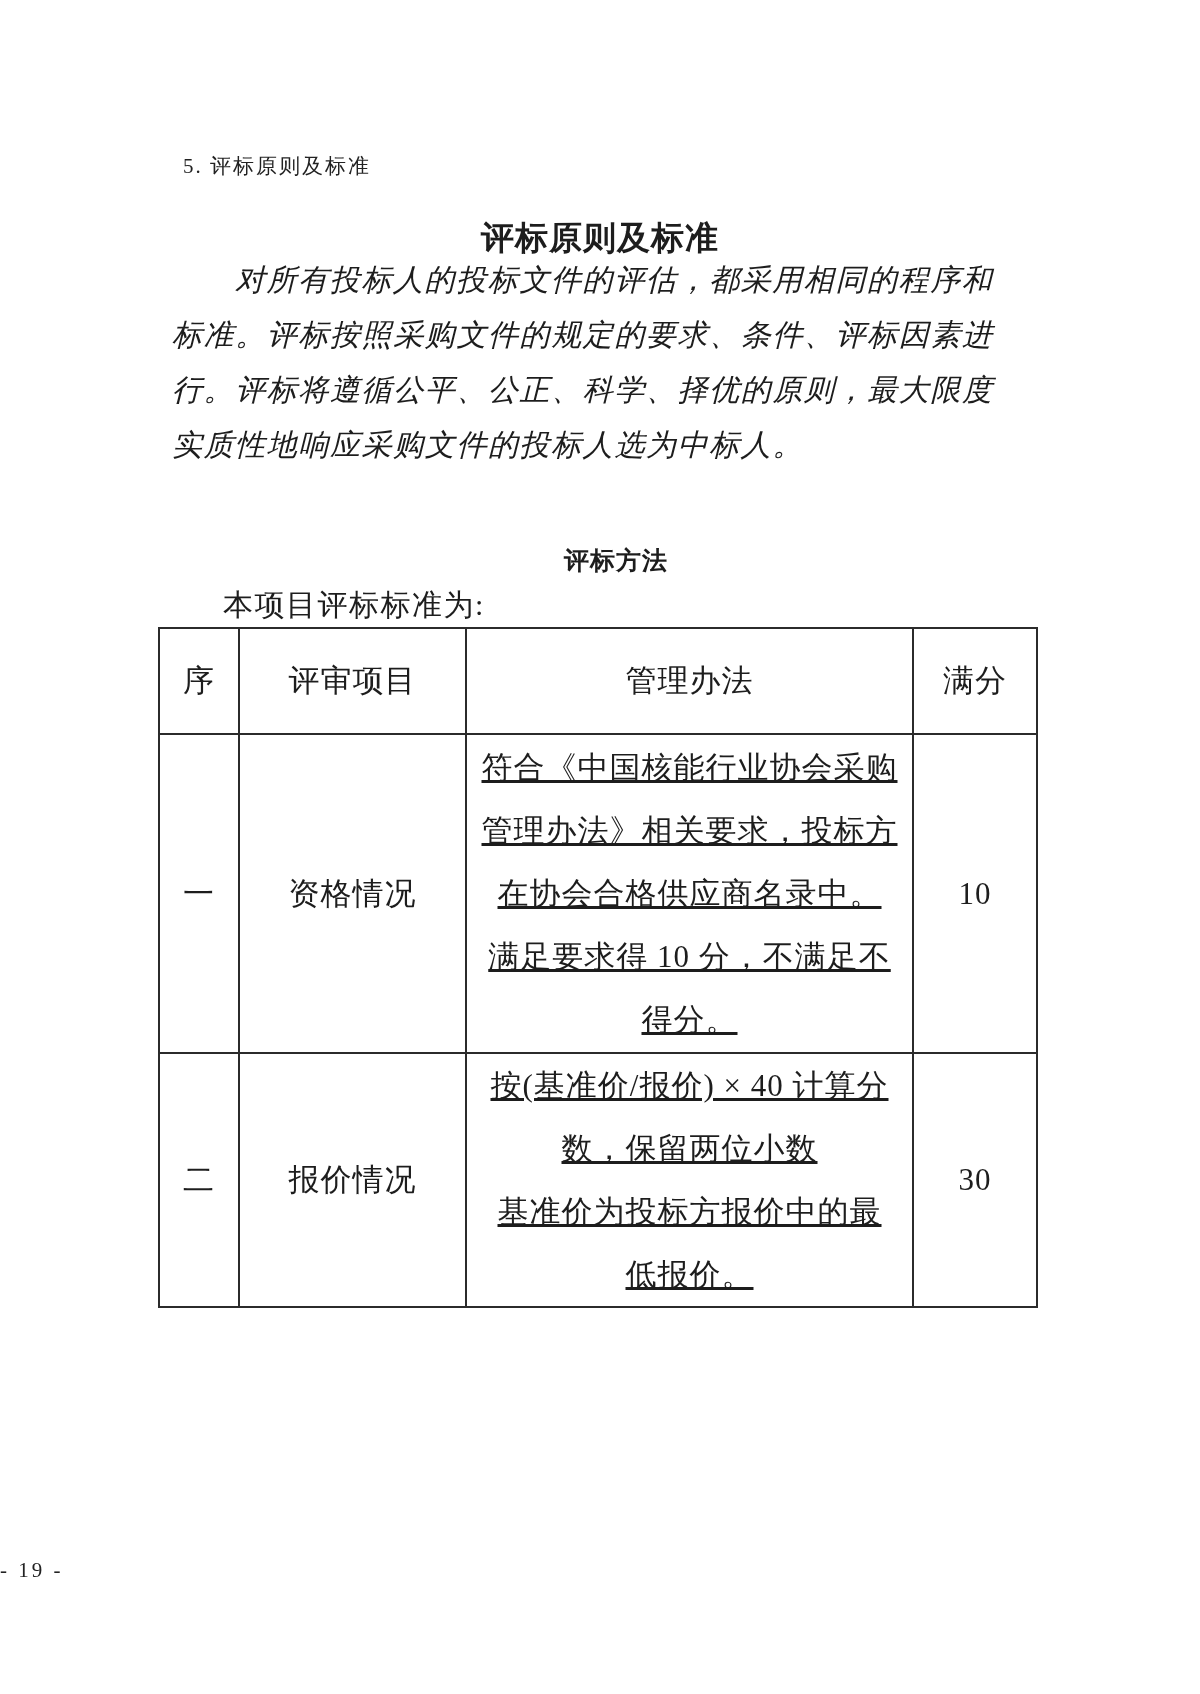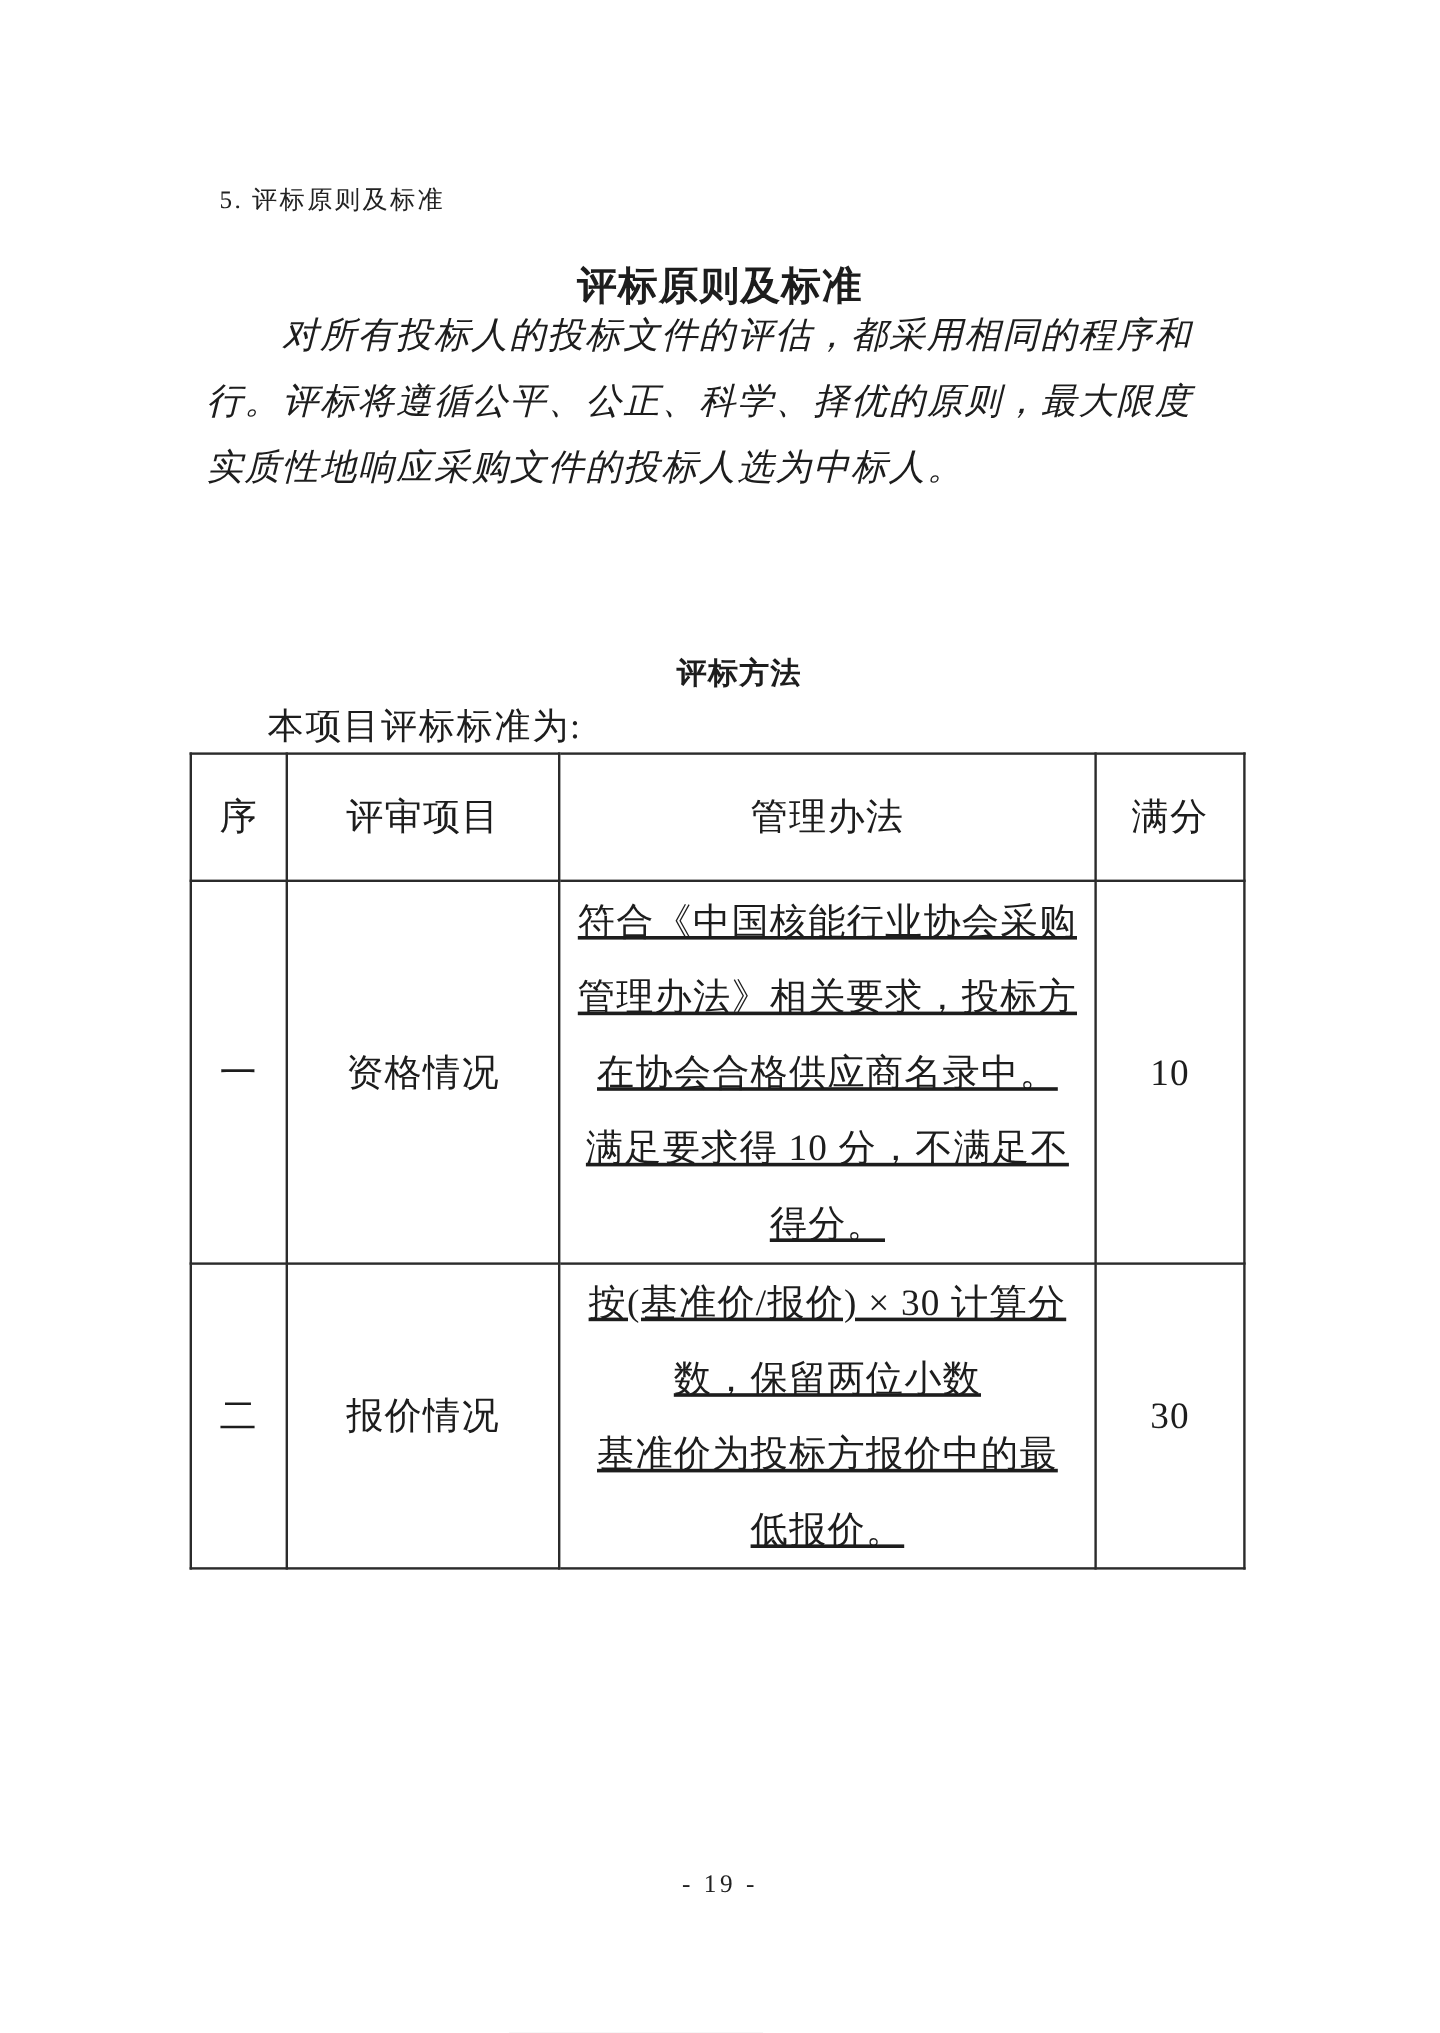--- a/index.html
+++ b/index.html
@@ -93,37 +93,37 @@
     padding: 0 10px 0 17px;
     line-height: 63px;
     white-space: pre-line;
     text-decoration: underline;
   }
   .page-footer {
     position: absolute;
     left: 0;
     top: 1558px;
     width: 100%;
-    text-align: center;
     font-size: 21px;
     letter-spacing: 3px;
     color: #222;
   }
 </style>
 </head>
 <body>
 
 <div class="page">
 
   <div class="page-header">5. 评标原则及标准</div>
 
   <h1 class="doc-title">评标原则及标准</h1>
 
   <div class="para">
     <div class="para-line indent">对所有投标人的投标文件的评估，都采用相同的程序和</div>
+    <div class="para-line">标准。评标按照采购文件的规定的要求、条件、评标因素进</div>
     <div class="para-line">行。评标将遵循公平、公正、科学、择优的原则，最大限度</div>
     <div class="para-line">实质性地响应采购文件的投标人选为中标人。</div>
   </div>
 
   <h2 class="method-heading">评标方法</h2>
 
   <div class="table-intro">本项目评标标准为:</div>
 
   <table class="eval-table">
     <colgroup>
@@ -147,21 +147,21 @@
         <td class="desc-cell">符合《中国核能行业协会采购
 管理办法》相关要求，投标方
 在协会合格供应商名录中。
 满足要求得 10 分，不满足不
 得分。</td>
         <td>10</td>
       </tr>
       <tr class="row-price">
         <td>二</td>
         <td>报价情况</td>
-        <td class="desc-cell">按(基准价/报价) × 30 计算分
+        <td class="desc-cell">按(基准价/报价) × 40 计算分
 数，保留两位小数
 基准价为投标方报价中的最
 低报价。</td>
         <td>30</td>
       </tr>
     </tbody>
   </table>
 
   <div class="page-footer">- 19 -</div>
 

